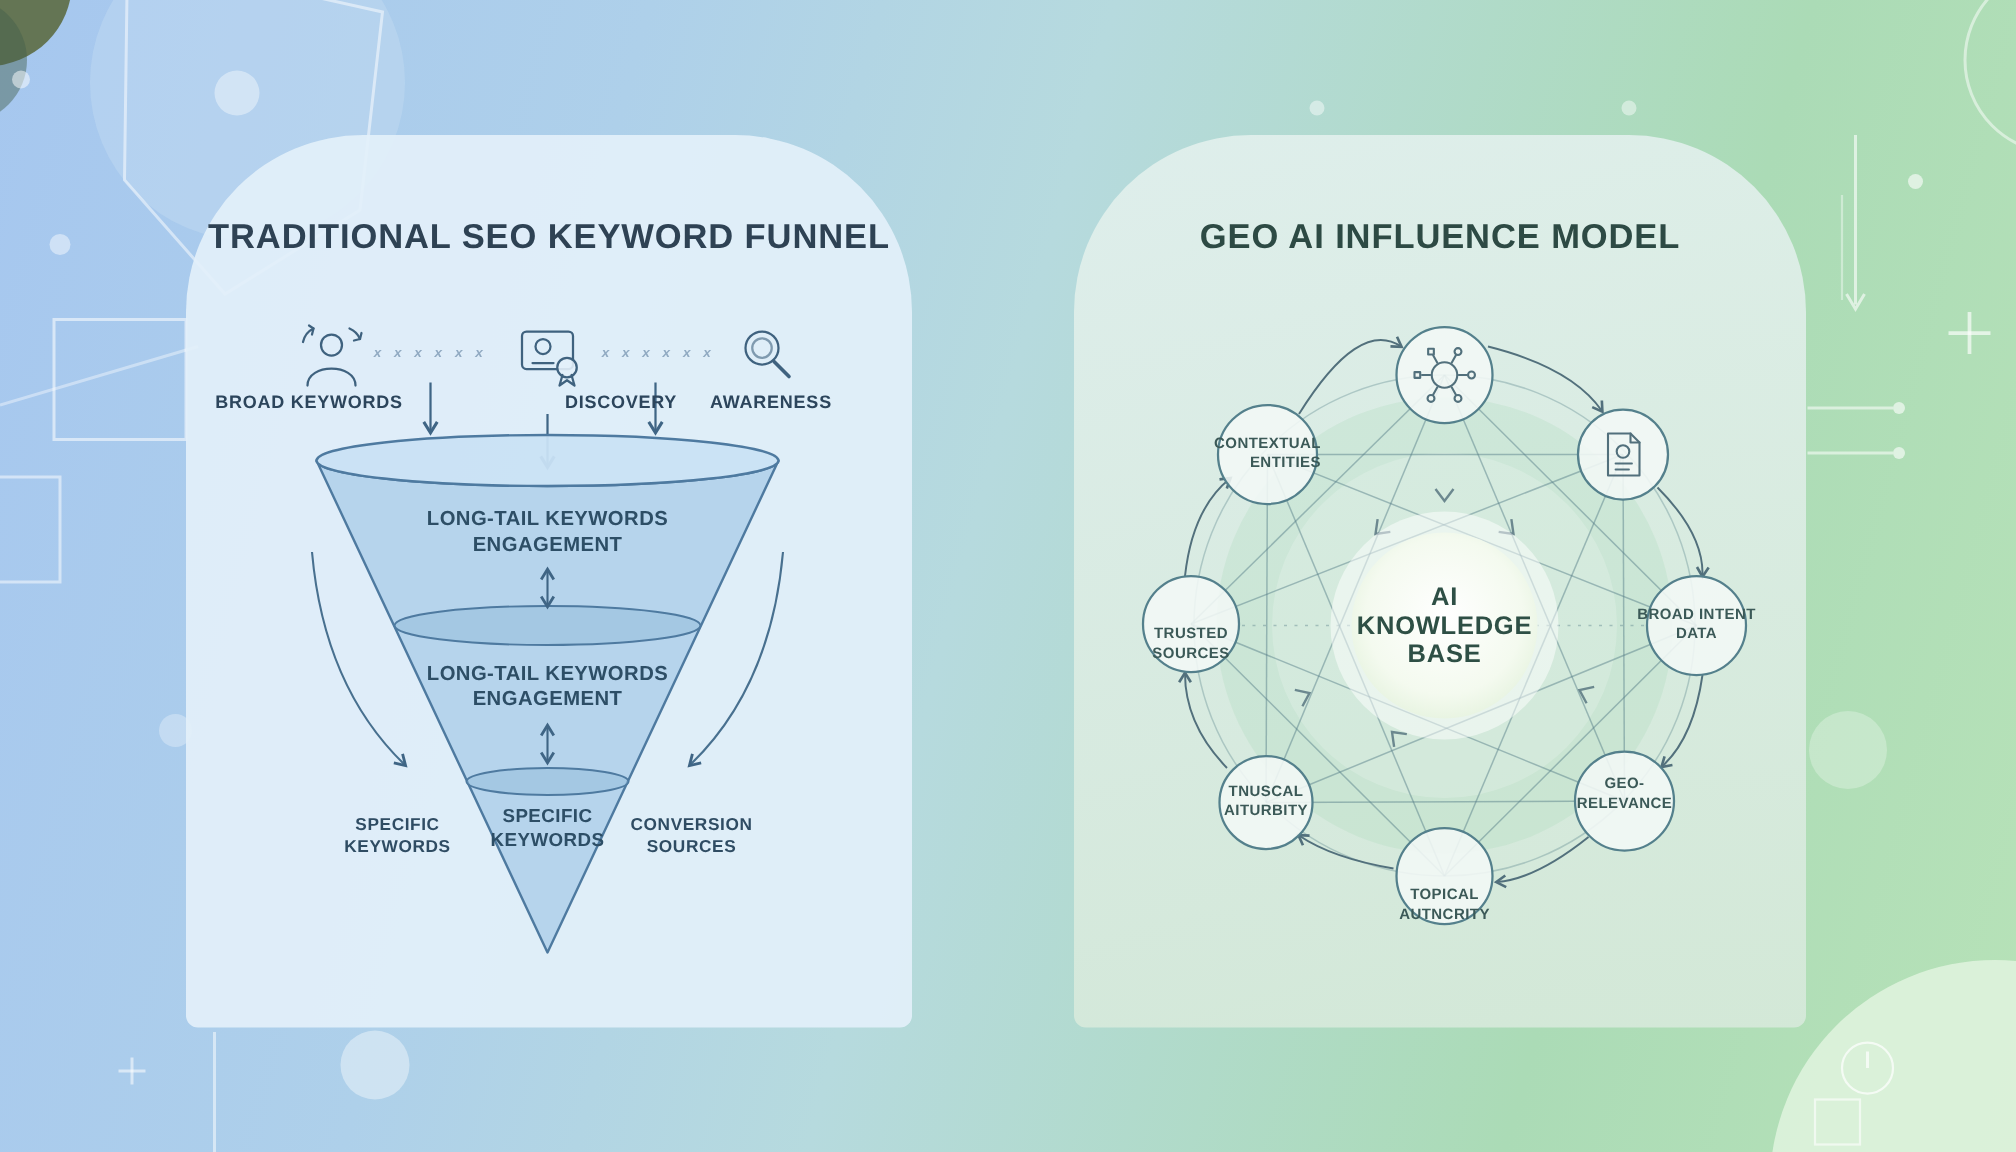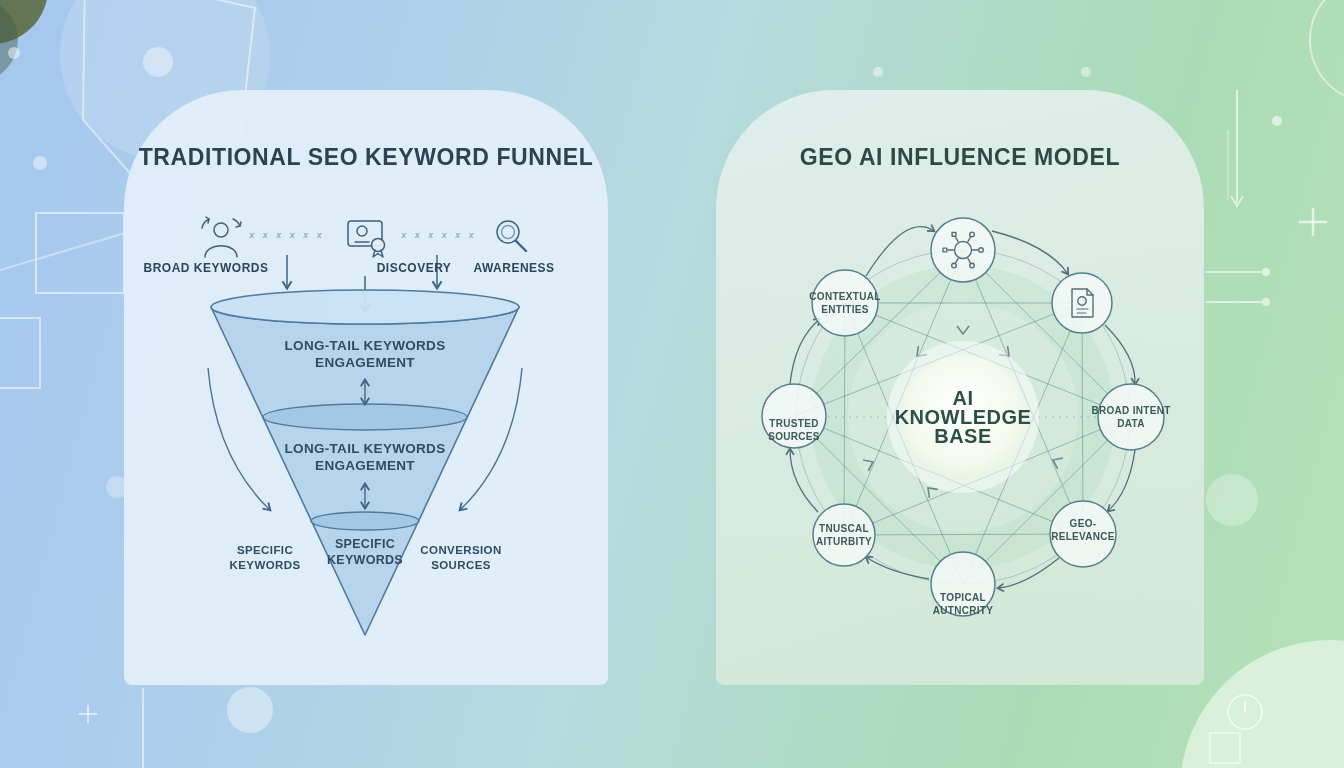--- a/index.html
+++ b/index.html
@@ -14,21 +14,21 @@
   .lbl{position:absolute;transform:translateX(-50%);text-align:center;white-space:nowrap;}
   .cen{position:absolute;transform:translate(-50%,-50%);text-align:center;white-space:nowrap;}
   .panel-title{font-size:23px;font-weight:600;letter-spacing:.6px;color:#2e4254;}
   #right-panel .panel-title{color:#2d4a44;}
   .stage-lbl{font-size:12px;font-weight:700;letter-spacing:.5px;color:#2c455c;}
   .scribble{font-size:9px;letter-spacing:3px;color:rgba(80,115,150,.55);font-weight:600;font-style:italic;}
   .band{font-size:13.5px;line-height:17px;font-weight:600;color:#2d4e66;letter-spacing:.3px;}
   .band-sm{font-size:12.5px;line-height:16px;}
   .side-lbl{font-size:11.5px;line-height:15px;font-weight:600;color:#2f4c63;letter-spacing:.4px;}
   .node-lbl{font-size:10px;line-height:12.5px;font-weight:700;color:#3b5957;letter-spacing:.3px;}
-  .center-lbl{font-size:20px;line-height:19px;font-weight:800;color:#2e4f45;letter-spacing:.5px;}
+  .center-lbl{font-size:17px;line-height:19px;font-weight:800;color:#2e4f45;letter-spacing:.5px;}
   svg{position:absolute;left:0;top:0;}
 </style>
 </head>
 <body>
 
 <div id="stage">
 
   <svg width="1344" height="768" viewBox="0 0 1344 768">
     <circle cx="-8" cy="-12" r="56" fill="#5d6b43" opacity="0.9"></circle>
     <circle cx="-24" cy="40" r="42" fill="#43604c" opacity="0.45"></circle>
@@ -252,21 +252,21 @@
     </svg>
 
     <div class="lbl panel-title" style="left:244px;top:54px;">GEO AI INFLUENCE MODEL</div>
 
     <div class="cen center-lbl" style="left:247px;top:327px;">
       <div>AI</div>
       <div>KNOWLEDGE</div>
       <div>BASE</div>
     </div>
 
-    <div class="cen node-lbl" style="left:129px;top:213px;">
+    <div class="cen node-lbl" style="left:129px;top:213px;text-align:right;">
       <div>CONTEXTUAL</div>
       <div>ENTITIES</div>
     </div>
     <div class="cen node-lbl" style="left:78px;top:340px;">
       <div>TRUSTED</div>
       <div>SOURCES</div>
     </div>
     <div class="cen node-lbl" style="left:415px;top:327px;">
       <div>BROAD INTENT</div>
       <div>DATA</div>

